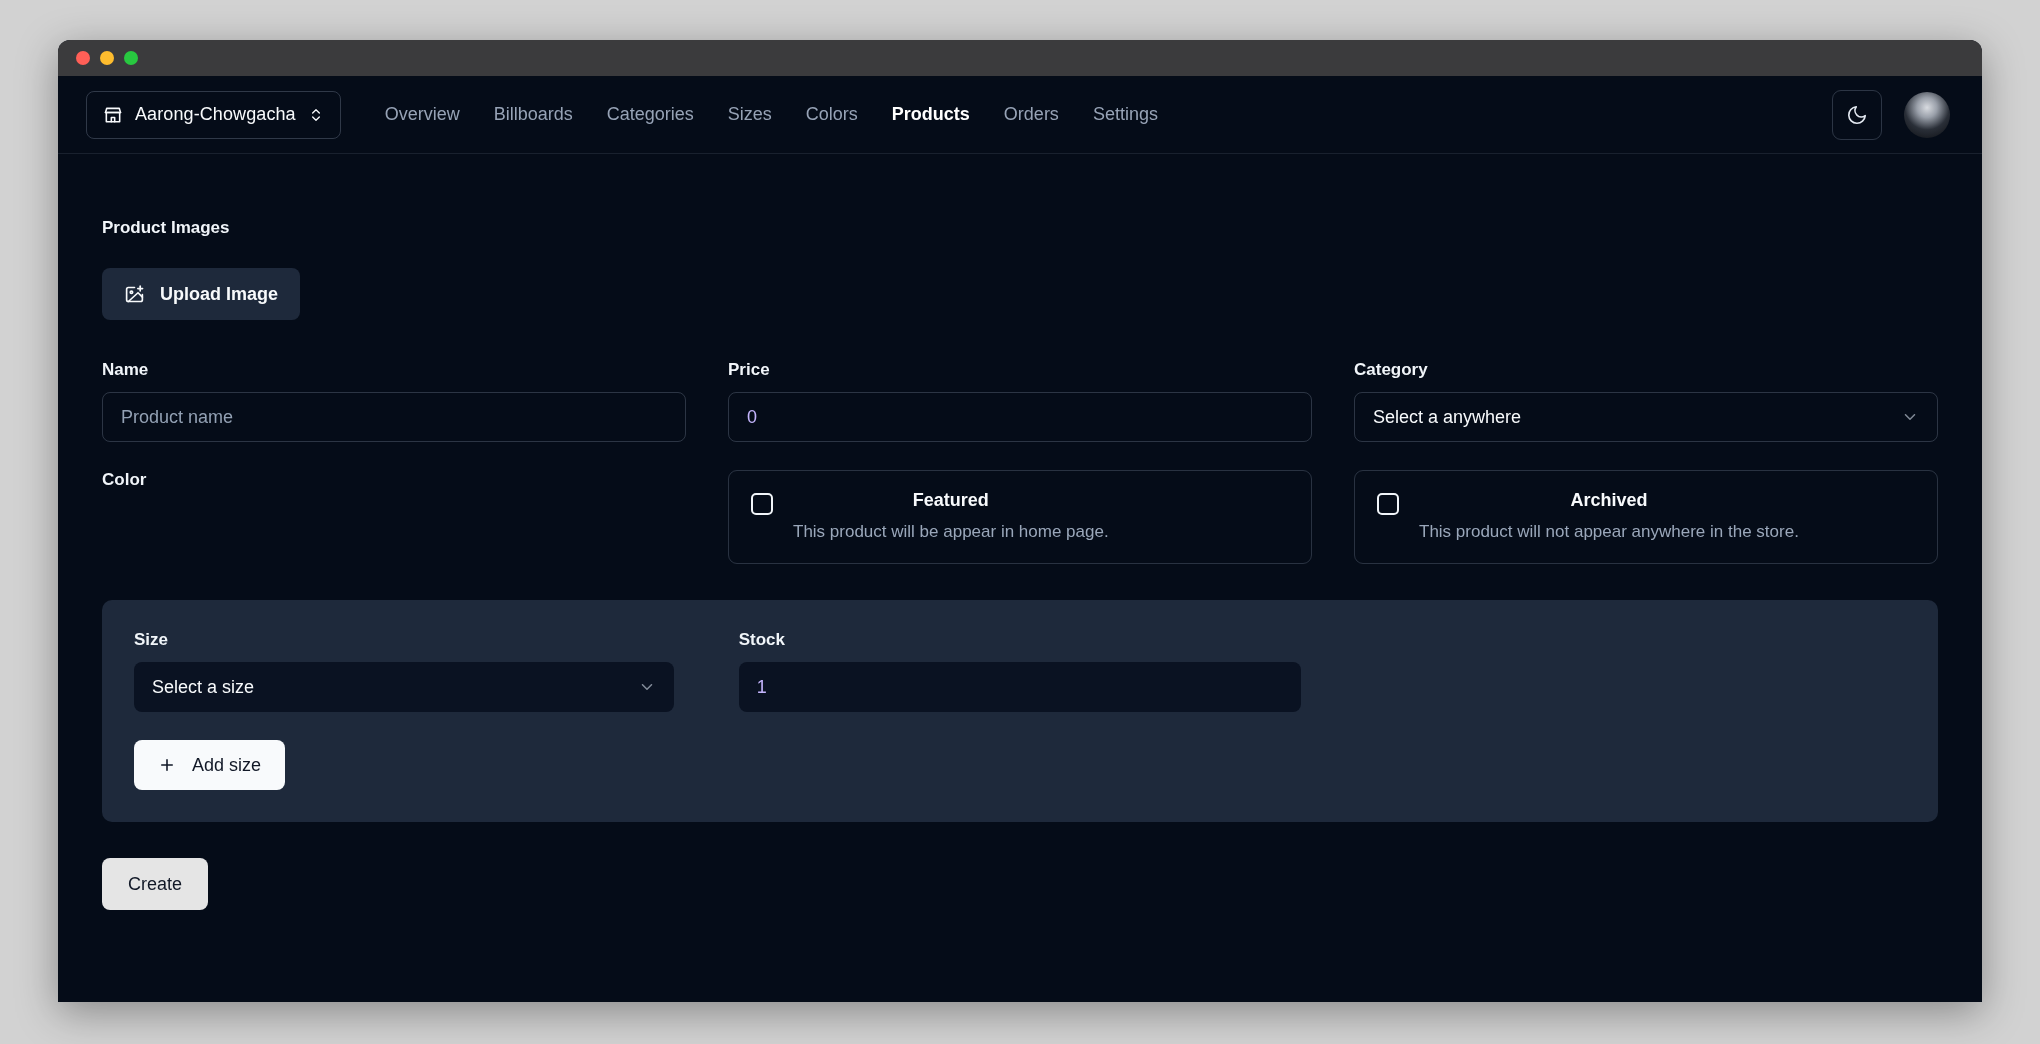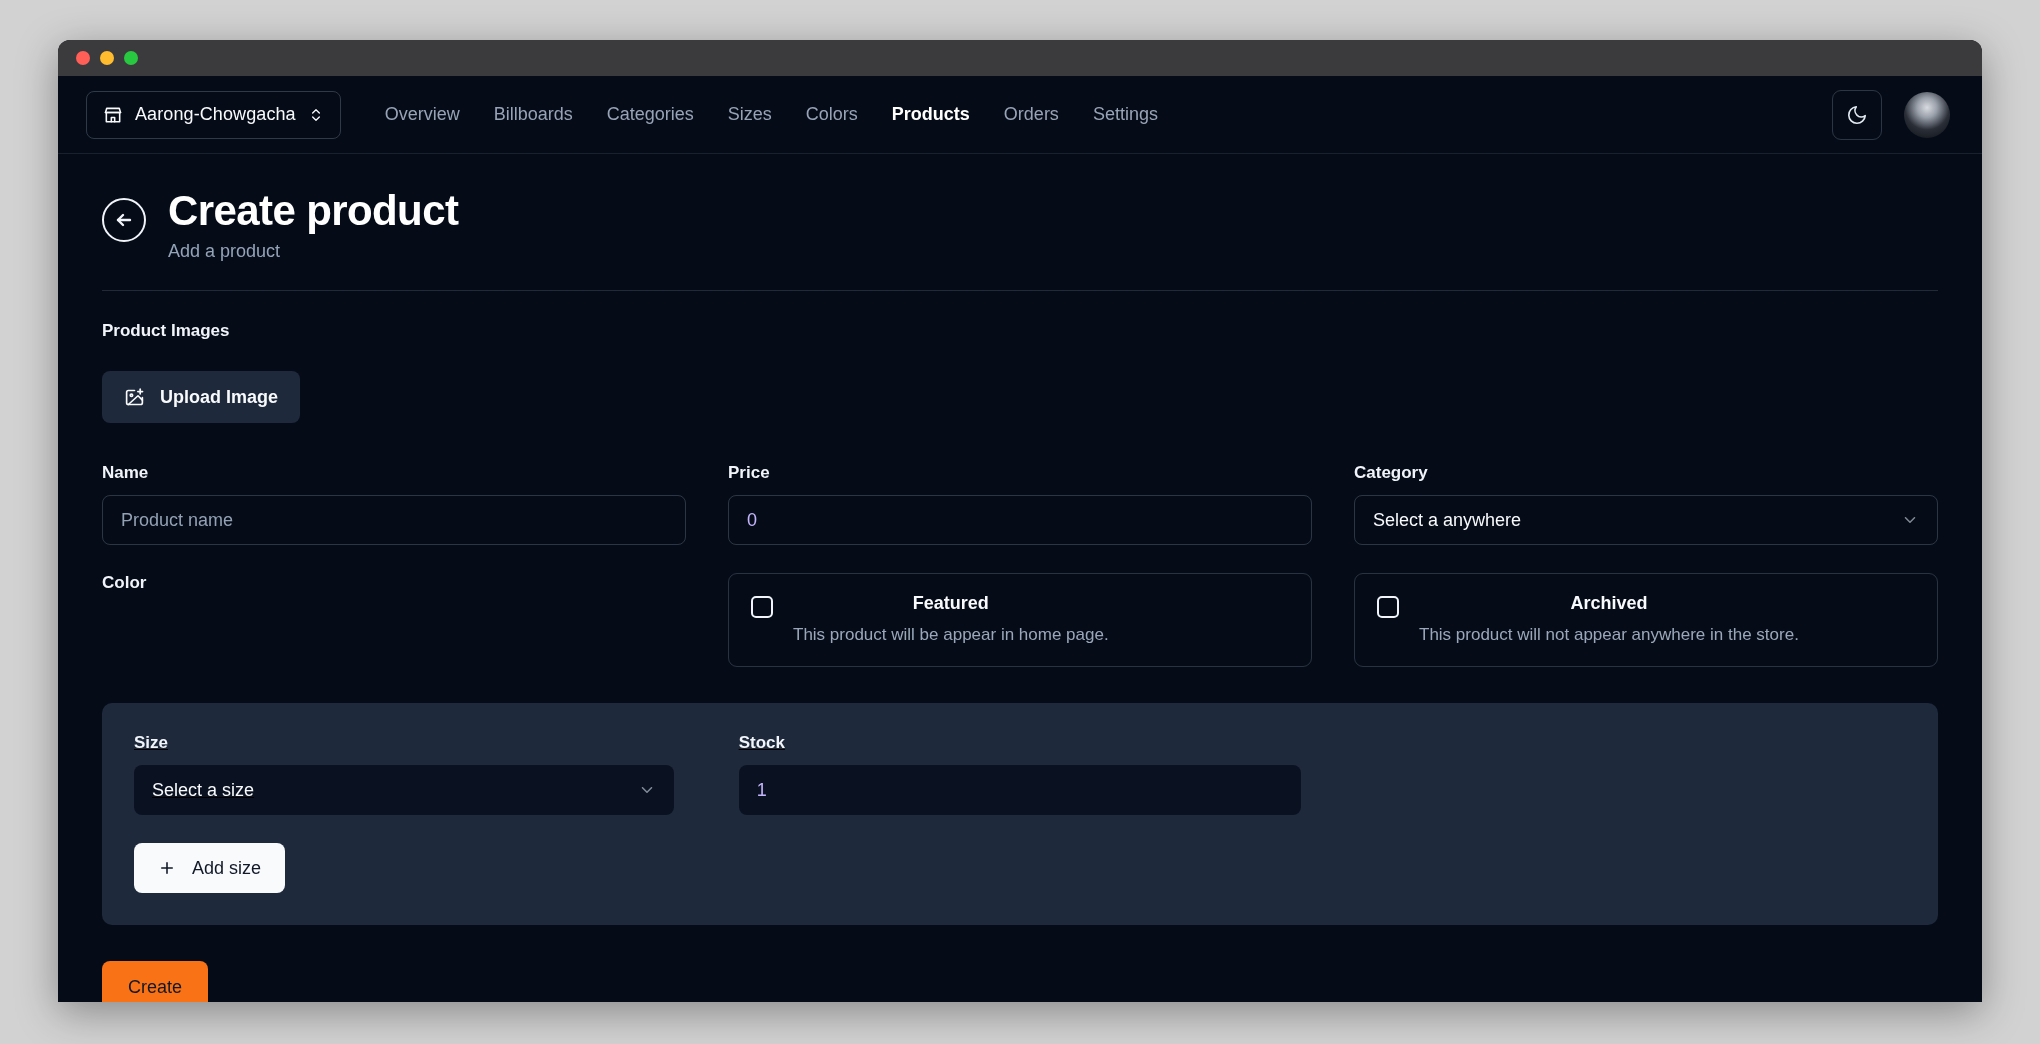--- a/index.html
+++ b/index.html
@@ -255,21 +255,20 @@
   .variants-panel {
     margin-top: 36px;
     background: #1e293b;
     border-radius: 10px;
     padding: 30px 32px 32px 32px;
   }
   .variant-row {
     display: grid;
     grid-template-columns: 1fr 1fr 1fr;
     column-gap: 42px;
-    text-decoration: underline;
   }
   .variant-row .select,
   .variant-row .input {
     background: #0a1222;
     border: none;
   }
   .variant-row .select { width: 96%; }
   .add-size-btn {
     margin-top: 28px;
     height: 50px;
@@ -284,21 +283,21 @@
     border: none;
     border-radius: 8px;
     cursor: pointer;
     font-family: "Liberation Sans", sans-serif;
   }
 
   .create-btn {
     margin-top: 36px;
     height: 52px;
     padding: 0 26px;
-    background: #f97316;
+    background: #e5e5e5;
     color: #111827;
     font-size: 18px;
     font-weight: 500;
     border: none;
     border-radius: 8px;
     cursor: pointer;
     font-family: "Liberation Sans", sans-serif;
   }
 
   .icon { display: block; }
@@ -354,34 +353,20 @@
               <path d="M21 12.79A9 9 0 1 1 11.21 3 7 7 0 0 0 21 12.79z"></path>
             </svg>
           </span>
         </button>
         <div class="avatar"></div>
       </div>
     </div>
 
     <div class="page">
 
-      <div class="page-head">
-        <div class="back-btn">
-          <span>
-            <svg class="icon" width="24" height="24" viewBox="0 0 24 24" fill="none" stroke="#f1f5f9" stroke-width="2.4" stroke-linecap="round" stroke-linejoin="round">
-              <line x1="18" y1="12" x2="6" y2="12"></line>
-              <polyline points="11 7 6 12 11 17"></polyline>
-            </svg>
-          </span>
-        </div>
-        <div>
-          <h1 class="page-title">Create product</h1>
-          <div class="page-subtitle">Add a product</div>
-        </div>
-      </div>
 
       <div class="section-label">Product Images</div>
 
       <button class="upload-btn">
         <span>
           <svg class="icon" width="21" height="21" viewBox="0 0 24 24" fill="none" stroke="#f8fafc" stroke-width="1.9" stroke-linecap="round" stroke-linejoin="round">
             <path d="M21 12v6a2 2 0 0 1-2 2H5a2 2 0 0 1-2-2V6a2 2 0 0 1 2-2h7"></path>
             <circle cx="8.5" cy="9.5" r="1.4"></circle>
             <polyline points="21 15 16 10 5 20"></polyline>
             <line x1="18.5" y1="2.5" x2="18.5" y2="8"></line>

